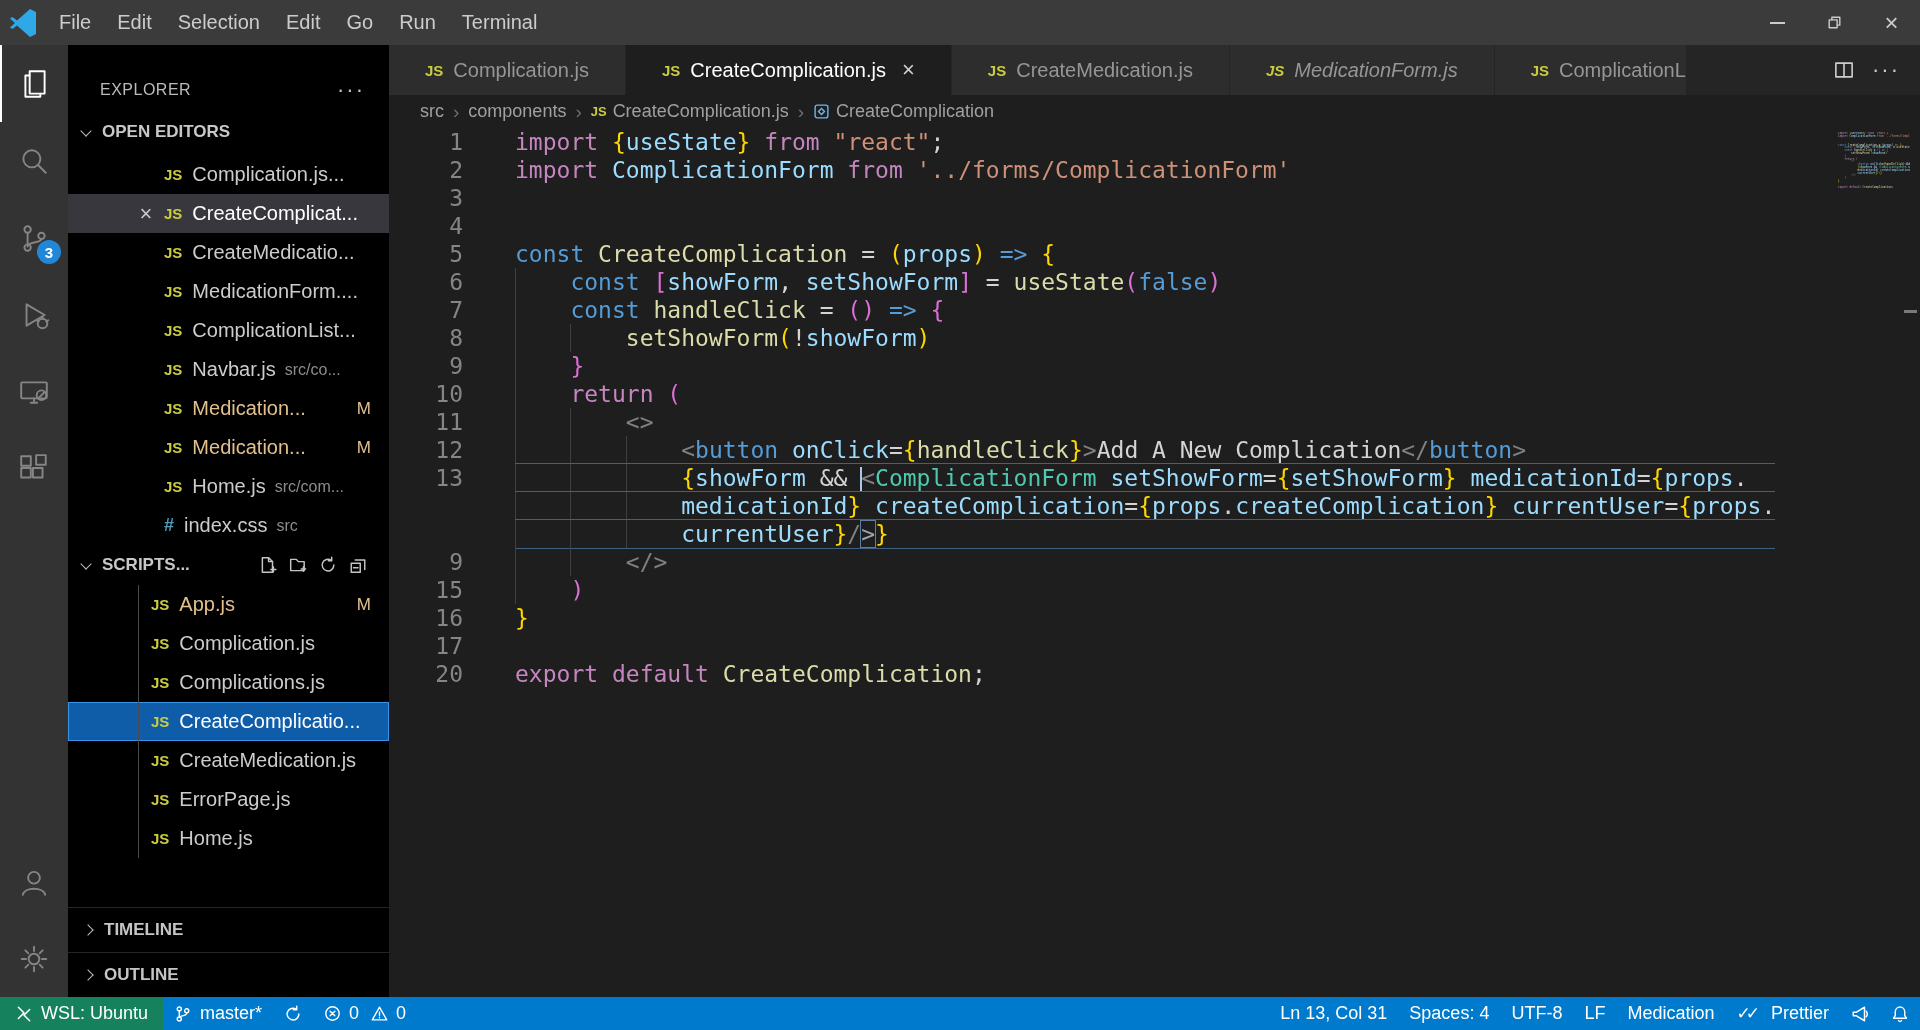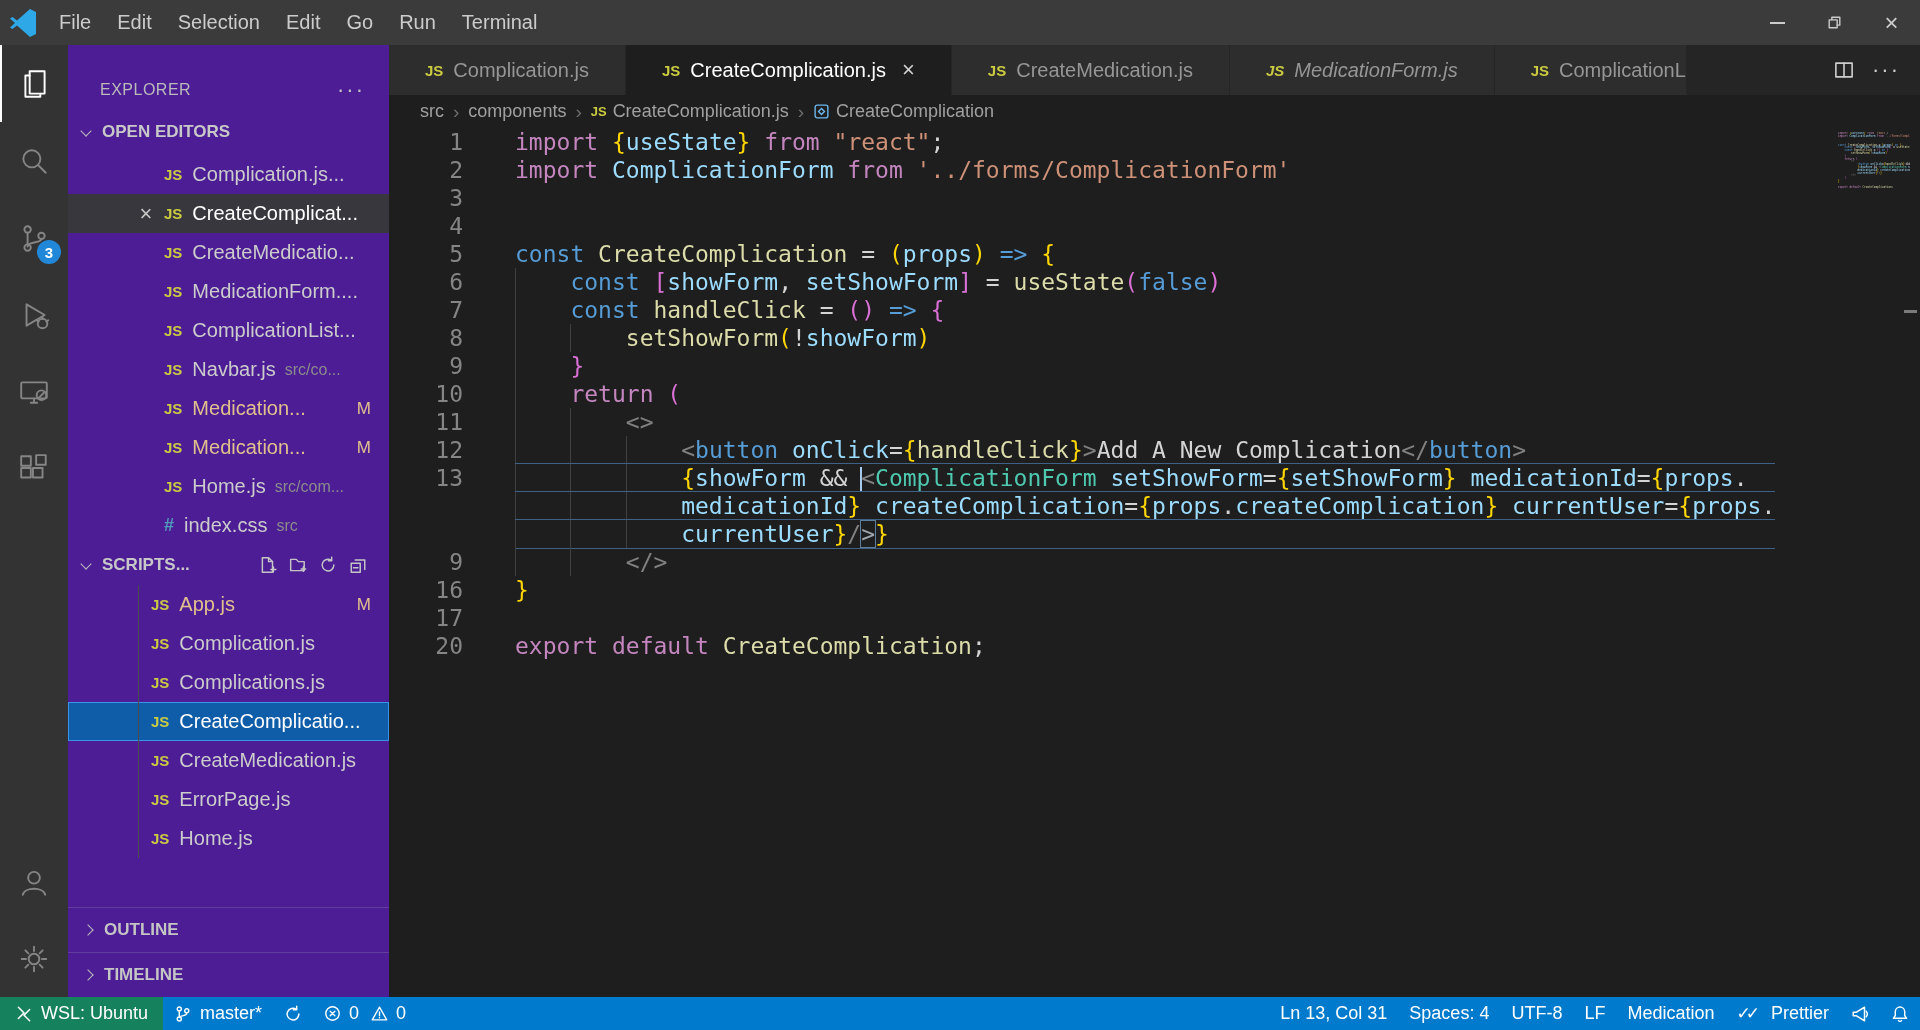--- a/index.html
+++ b/index.html
@@ -16,21 +16,21 @@
   .min-line { width:15px; height:2px; background:#CCCCCC; }
   
   .main { display:flex; height:952px; }
   .activitybar { width:68px; background:#333333; display:flex; flex-direction:column; }
   .act { height:77px; display:flex; align-items:center; justify-content:center; color:#858585; position:relative; }
   .act.active { color:#FFFFFF; border-left:2px solid #FFFFFF; }
   .act .badge { position:absolute; right:7px; bottom:12px; width:24px; height:24px; border-radius:12px;
     background:#2188D9; color:#fff; font-size:15px; display:flex; align-items:center; justify-content:center; font-weight:bold; }
   .act.btm1 { margin-top:auto; }
   
-  .sidebar { width:321px; background:#4c1d95; color:#CCCCCC; display:flex; flex-direction:column; overflow:hidden; }
+  .sidebar { width:321px; background:#000000; color:#CCCCCC; display:flex; flex-direction:column; overflow:hidden; }
   .sb-title-row { height:64px; display:flex; align-items:center; padding:26px 24px 0 32px; font-size:16px; color:#BBBBBB; letter-spacing:.5px; }
   .sb-more { margin-left:auto; font-size:22px; letter-spacing:2px; color:#C5C5C5; }
   .section-header { height:46px; display:flex; align-items:center; padding-left:10px; font-weight:bold; font-size:17px; color:#C8C8C8; }
   .section-header.folder { height:40px; }
   .sh-actions { margin-left:auto; display:flex; gap:12px; padding-right:22px; color:#C5C5C5; }
   .sh-actions span { display:flex; }
   .chev { display:inline-block; width:8px; height:8px; border-right:1.6px solid #BBB; border-bottom:1.6px solid #BBB; flex:none; }
   .chev.down { transform:rotate(45deg); margin:-3px 12px 0 4px; }
   .chev.right { transform:rotate(-45deg); margin:0 12px 0 4px; }
   .oe-row { height:39px; display:flex; align-items:center; padding-left:60px; font-size:20px; white-space:nowrap; }
@@ -308,25 +308,25 @@
           <span class="fname">ErrorPage.js</span>
         </div>
         <div class="tree-row">
           <span class="jsicon">JS</span>
           <span class="fname">Home.js</span>
         </div>
       </div>
     <div class="sb-bottom" id="sb-bottom">
         <div class="sb-sec">
           <span class="chev right"></span>
-          <span>OUTLINE</span>
+          <span>TIMELINE</span>
         </div>
         <div class="sb-sec">
           <span class="chev right"></span>
-          <span>TIMELINE</span>
+          <span>OUTLINE</span>
         </div>
       </div>
   </div>
 
   <div class="editor">
     <div class="tabs" id="tabs">
         <div class="tab">
           <span class="jsicon">JS</span>
           <span>Complication.js</span>
         </div>
@@ -440,20 +440,24 @@
         </div>
         <div class="crow">
           <span class="gutter"></span>
           <span class="lc hl hlb"><span class="iguide" style="left: 0ch;"></span><span class="iguide" style="left: 4ch;"></span><span class="iguide" style="left: 8ch;"></span><span style="color: rgb(212, 212, 212);">            </span><span style="color: rgb(156, 220, 254);">currentUser</span><span style="color: rgb(255, 215, 0);">}</span><span style="color: rgb(128, 128, 128);">/</span><span class="boxed" style="color: rgb(157, 165, 173);">&gt;</span><span style="color: rgb(255, 215, 0);">}</span></span>
         </div>
         <div class="crow">
           <span class="gutter">9</span>
           <span class="lc"><span class="iguide" style="left: 0ch;"></span><span class="iguide" style="left: 4ch;"></span><span style="color: rgb(212, 212, 212);">        </span><span style="color: rgb(128, 128, 128);">&lt;/&gt;</span></span>
         </div>
         <div class="crow">
+          <span class="gutter">15</span>
+          <span class="lc"><span class="iguide" style="left: 0ch;"></span><span style="color: rgb(212, 212, 212);">    </span><span style="color: rgb(218, 112, 214);">)</span></span>
+        </div>
+        <div class="crow">
           <span class="gutter">16</span>
           <span class="lc"><span style="color: rgb(255, 215, 0);">}</span></span>
         </div>
         <div class="crow">
           <span class="gutter">17</span>
           <span class="lc"></span>
         </div>
         <div class="crow">
           <span class="gutter">20</span>
           <span class="lc"><span style="color: rgb(197, 134, 192);">export </span><span style="color: rgb(197, 134, 192);">default </span><span style="color: rgb(220, 220, 170);">CreateComplication</span><span style="color: rgb(212, 212, 212);">;</span></span>

